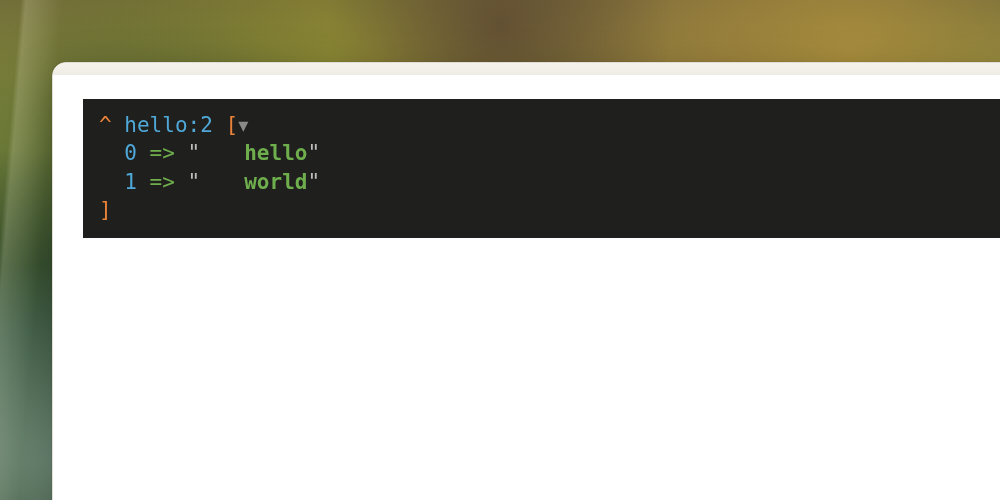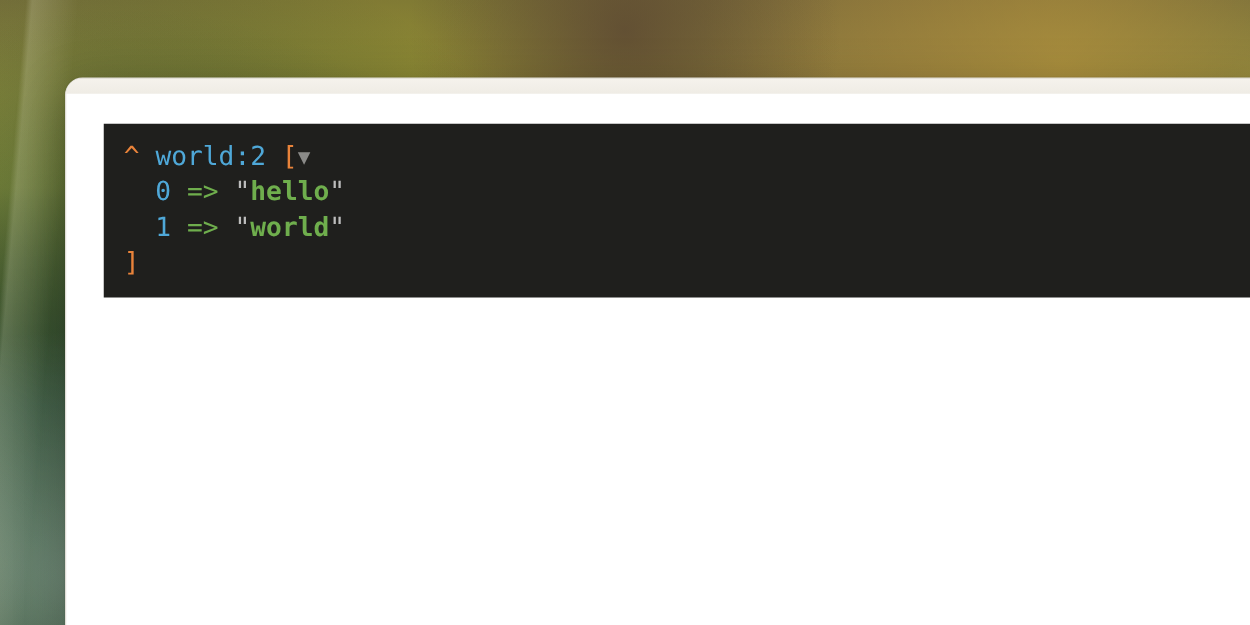--- a/index.html
+++ b/index.html
@@ -78,27 +78,27 @@
     box-sizing: border-box;
   }
 
   .tok-caret    { color: #e9833a; }
   .tok-type     { color: #4fa8d8; }
   .tok-bracket  { color: #e9833a; }
   .tok-tri      { color: #8a8a88; font-size: 0.8em; display:inline-block; transform: translateY(-1px); }
   .tok-key      { color: #4fa8d8; }
   .tok-arrow    { color: #6fae4d; }
   .tok-quote    { color: #bdbdbd; }
-  .tok-string   { color: #6fae4d; font-weight: 600; }
+  .tok-string   { color: #6fae4d; font-weight: 600; margin-left: 44px; }
 
   .entry-line { display: block; }
 </style>
 </head>
 <body>
 
 <div class="wallpaper"></div>
 
 <div class="window">
 
-  <div class="dump"><span class="tok-caret">^</span> <span class="tok-type">world:2</span> <span class="tok-bracket">[</span><span class="tok-tri">▼</span>
+  <div class="dump"><span class="tok-caret">^</span> <span class="tok-type">hello:2</span> <span class="tok-bracket">[</span><span class="tok-tri">▼</span>
 <span class="entry-line">  <span class="tok-key">0</span> <span class="tok-arrow">=&gt;</span> <span class="tok-quote">"</span><span class="tok-string">hello</span><span class="tok-quote">"</span></span><span class="entry-line">  <span class="tok-key">1</span> <span class="tok-arrow">=&gt;</span> <span class="tok-quote">"</span><span class="tok-string">world</span><span class="tok-quote">"</span></span><span class="tok-bracket">]</span></div>
 
 </div>
 
 </body></html>

